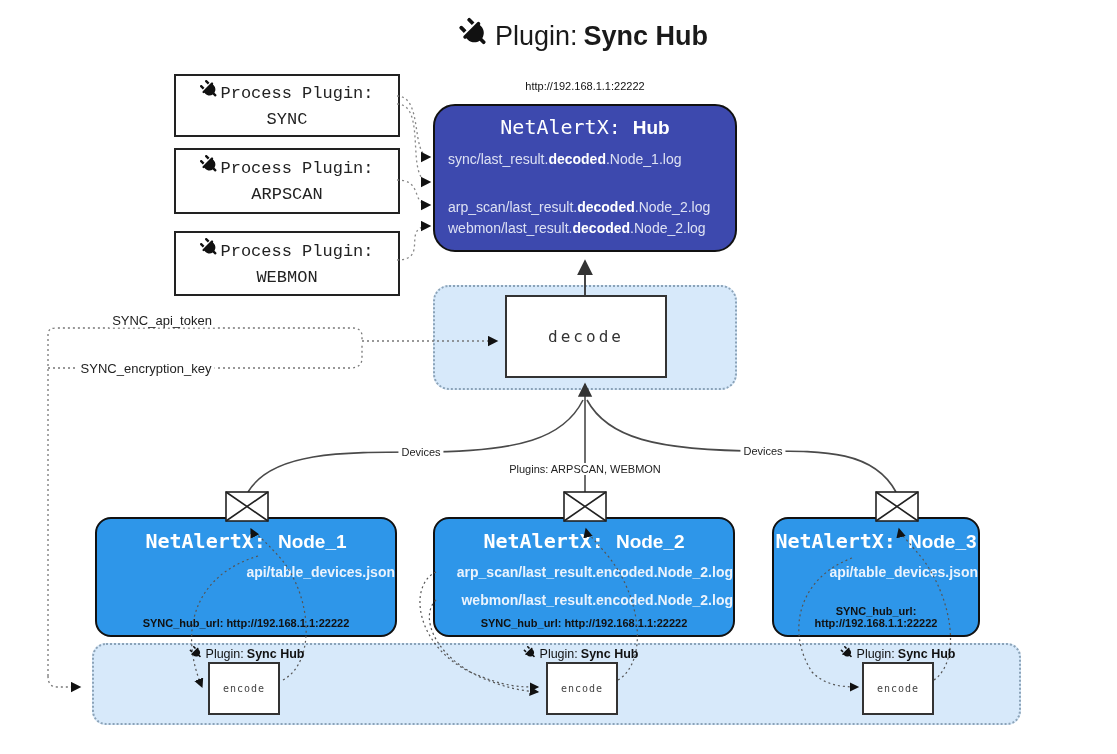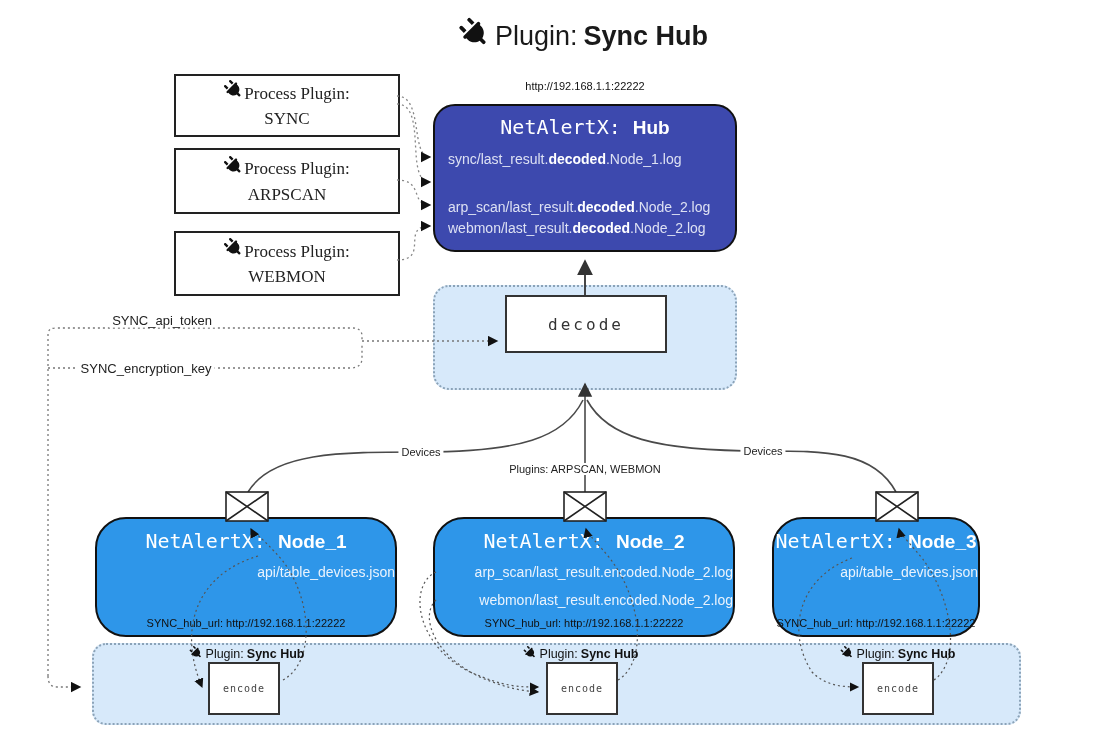--- a/index.html
+++ b/index.html
@@ -10,45 +10,45 @@
   .layer-chips{position:absolute;inset:0;z-index:3;pointer-events:none;}
 
   
   .page-title{position:absolute;top:18px;left:50%;transform:translateX(calc(-50% + 25px));
     display:flex;align-items:center;gap:6px;font-size:27px;color:#1a1a1a;white-space:nowrap;}
   .page-title b{font-weight:bold;}
   .plug{fill:#111;transform:rotate(-45deg);}
 
   
   .pbox{position:absolute;left:174px;width:222px;border:2px solid #222;background:#fff;
-    color:#222;font-family:Liberation Serif, serif;font-size:17px;
+    color:#222;font-family:Liberation Mono, monospace;font-size:17px;
     display:flex;flex-direction:column;align-items:center;justify-content:center;line-height:25px;}
   .pbox .l1{display:flex;align-items:center;gap:1px;}
 
   
   .hub-url{position:absolute;left:433px;top:80px;width:304px;text-align:center;
     font-size:11px;color:#111;}
   .hub{position:absolute;left:433px;top:104px;width:304px;height:148px;background:#3d49ae;
     border:2px solid #111;border-radius:22px;color:#fff;box-sizing:border-box;}
   .hub-title{position:absolute;top:9px;width:100%;text-align:center;font-size:20px;
     font-family:"DejaVu Sans Mono",monospace;}
   .hub-title b{font-family:"Liberation Sans",sans-serif;font-size:19px;}
   .hub-row{position:absolute;left:13px;font-size:14px;color:#dde1f3;white-space:nowrap;}
   .hub-row b{color:#fff;}
 
   
   .decode-wrap{position:absolute;left:433px;top:285px;width:304px;height:105px;
     background:#d7e9fa;border:2px dotted #8ba3b8;border-radius:16px;box-sizing:border-box;}
-  .decode-box{position:absolute;left:505px;top:295px;width:162px;height:58px;background:#fff;
+  .decode-box{position:absolute;left:505px;top:295px;width:162px;height:83px;background:#fff;
     border:2px solid #333;box-sizing:border-box;display:flex;align-items:center;justify-content:center;
     font-family:"DejaVu Sans Mono",monospace;font-size:16px;letter-spacing:3px;color:#333;}
 
   
   .node{position:absolute;top:517px;height:120px;background:#2e96e9;border:2px solid #111;
-    border-radius:31px;color:#fff;box-sizing:border-box;}
+    border-radius:16px;color:#fff;box-sizing:border-box;font-weight:bold;}
   .node-title{position:absolute;top:10px;width:100%;text-align:center;font-size:20px;
     font-family:"DejaVu Sans Mono",monospace;white-space:nowrap;}
   .node-title b{font-family:"Liberation Sans",sans-serif;font-size:19px;}
   .node-row{position:absolute;width:100%;text-align:right;font-size:14px;color:#eaf3fd;white-space:nowrap;}
   .node-url{position:absolute;bottom:6px;width:100%;text-align:center;font-size:11px;color:#111;}
 
   
   .band{position:absolute;left:92px;top:643px;width:929px;height:82px;background:#d7e9fa;
     border:2px dotted #8ba3b8;border-radius:14px;box-sizing:border-box;}
   .band-label{position:absolute;top:646px;transform:translateX(-50%);display:flex;align-items:center;

